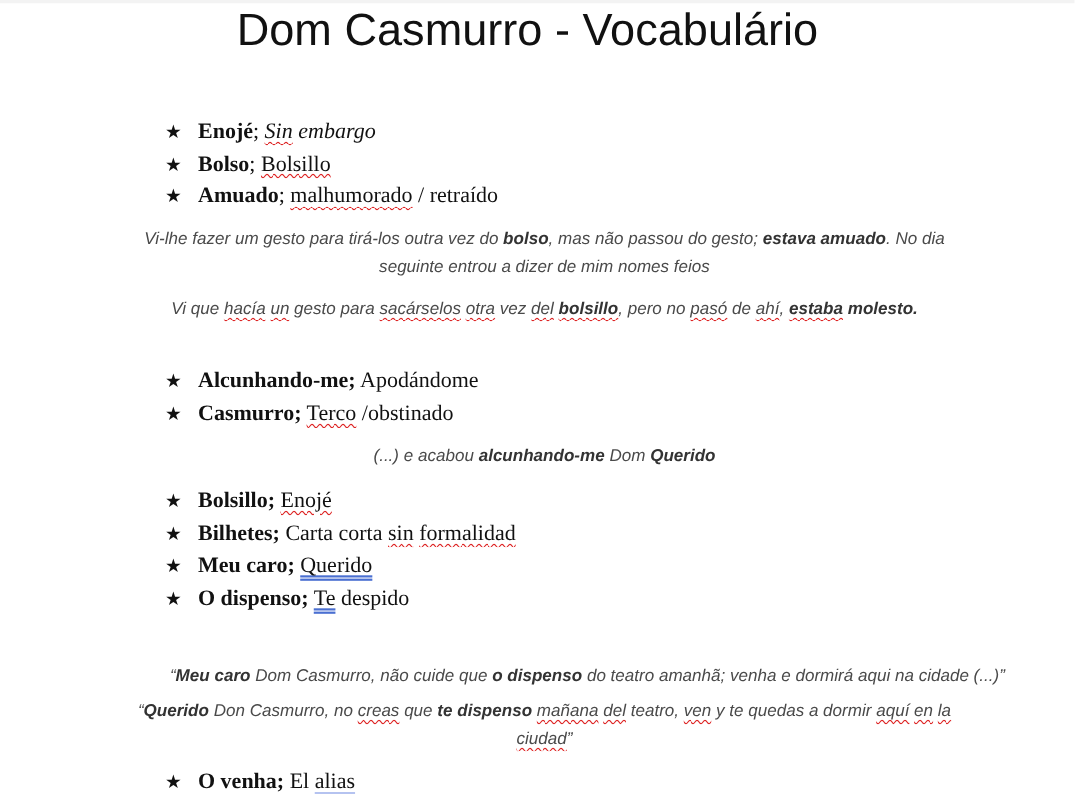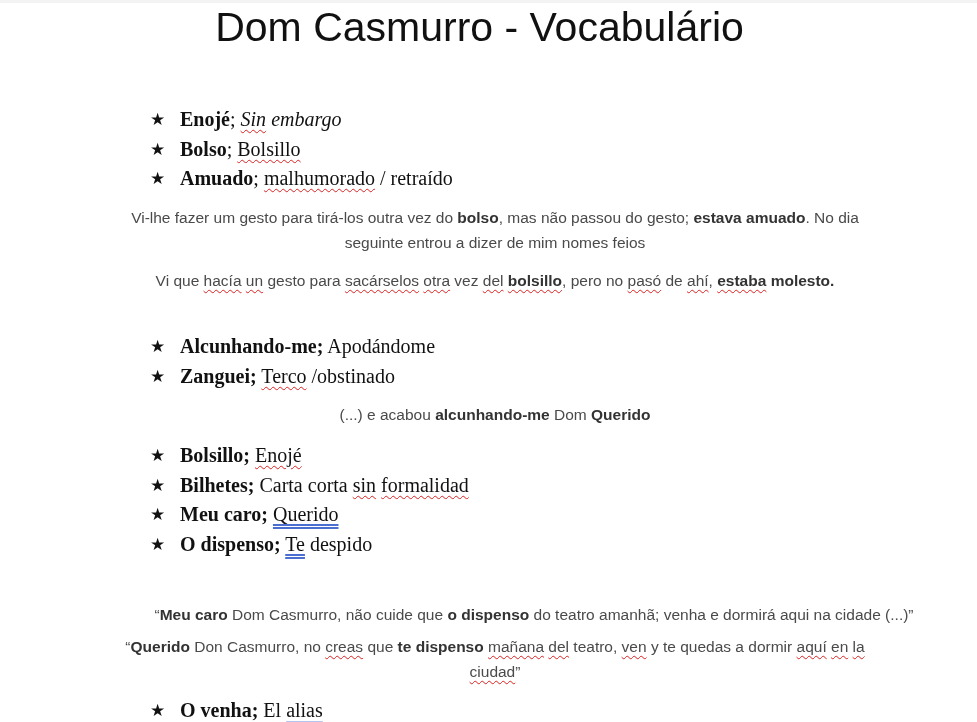--- a/index.html
+++ b/index.html
@@ -23,21 +23,21 @@
   }
   .star { position: absolute; left: 0; top: 0; font-size: 17px; width: 20px; }
   .vtext { position: absolute; left: 30px; }
   .term { font-weight: bold; }
   .red { text-decoration: underline wavy #d22; text-underline-offset: 3px; text-decoration-thickness: 1px; }
   .blue { text-decoration: underline double #4a6fd1; text-underline-offset: 3px; }
   .lblue { text-decoration: underline solid #b5c3f0; text-underline-offset: 4px; text-decoration-thickness: 3px; text-align: right; }
   .quote {
     position: absolute; left: 110px; width: 770px;
     text-align: center;
-    font-family: "Liberation Sans", sans-serif; 
+    font-family: "Liberation Sans", sans-serif; font-style: italic;
     font-size: 15.5px; line-height: 25px; color: #4a4a4a;
   }
   .quote b { color: #333; }
 </style>
 </head>
 <body>
 
 <div class="topstrip"></div>
 
 <div class="title">Dom Casmurro - Vocabulário</div>
@@ -65,21 +65,21 @@
   <span>Vi que </span><span class="red">hacía</span><span> </span><span class="red">un</span><span> gesto para </span><span class="red">sacárselos</span><span> </span><span class="red">otra</span><span> vez </span><span class="red">del</span><span> </span><b class="red">bolsillo</b><span>, pero no </span><span class="red">pasó</span><span> de </span><span class="red">ahí</span><span>, </span><b class="red">estaba</b><span> </span><b>molesto.</b>
 </div>
 
 <ul class="vlist" style="top:332px;">
   <li class="vitem">
     <span class="star">★</span>
     <span class="vtext"><span class="term">Alcunhando-me;</span> <span>Apodándome</span></span>
   </li>
   <li class="vitem">
     <span class="star">★</span>
-    <span class="vtext"><span class="term">Zanguei;</span> <span class="red">Terco</span><span> /obstinado</span></span>
+    <span class="vtext"><span class="term">Casmurro;</span> <span class="red">Terco</span><span> /obstinado</span></span>
   </li>
 </ul>
 
 <div class="quote" style="top:402px;">
   <span>(...) e acabou </span><b>alcunhando-me</b><span> Dom </span><b>Querido</b>
 </div>
 
 <ul class="vlist" style="top:441px;">
   <li class="vitem">
     <span class="star">★</span>

